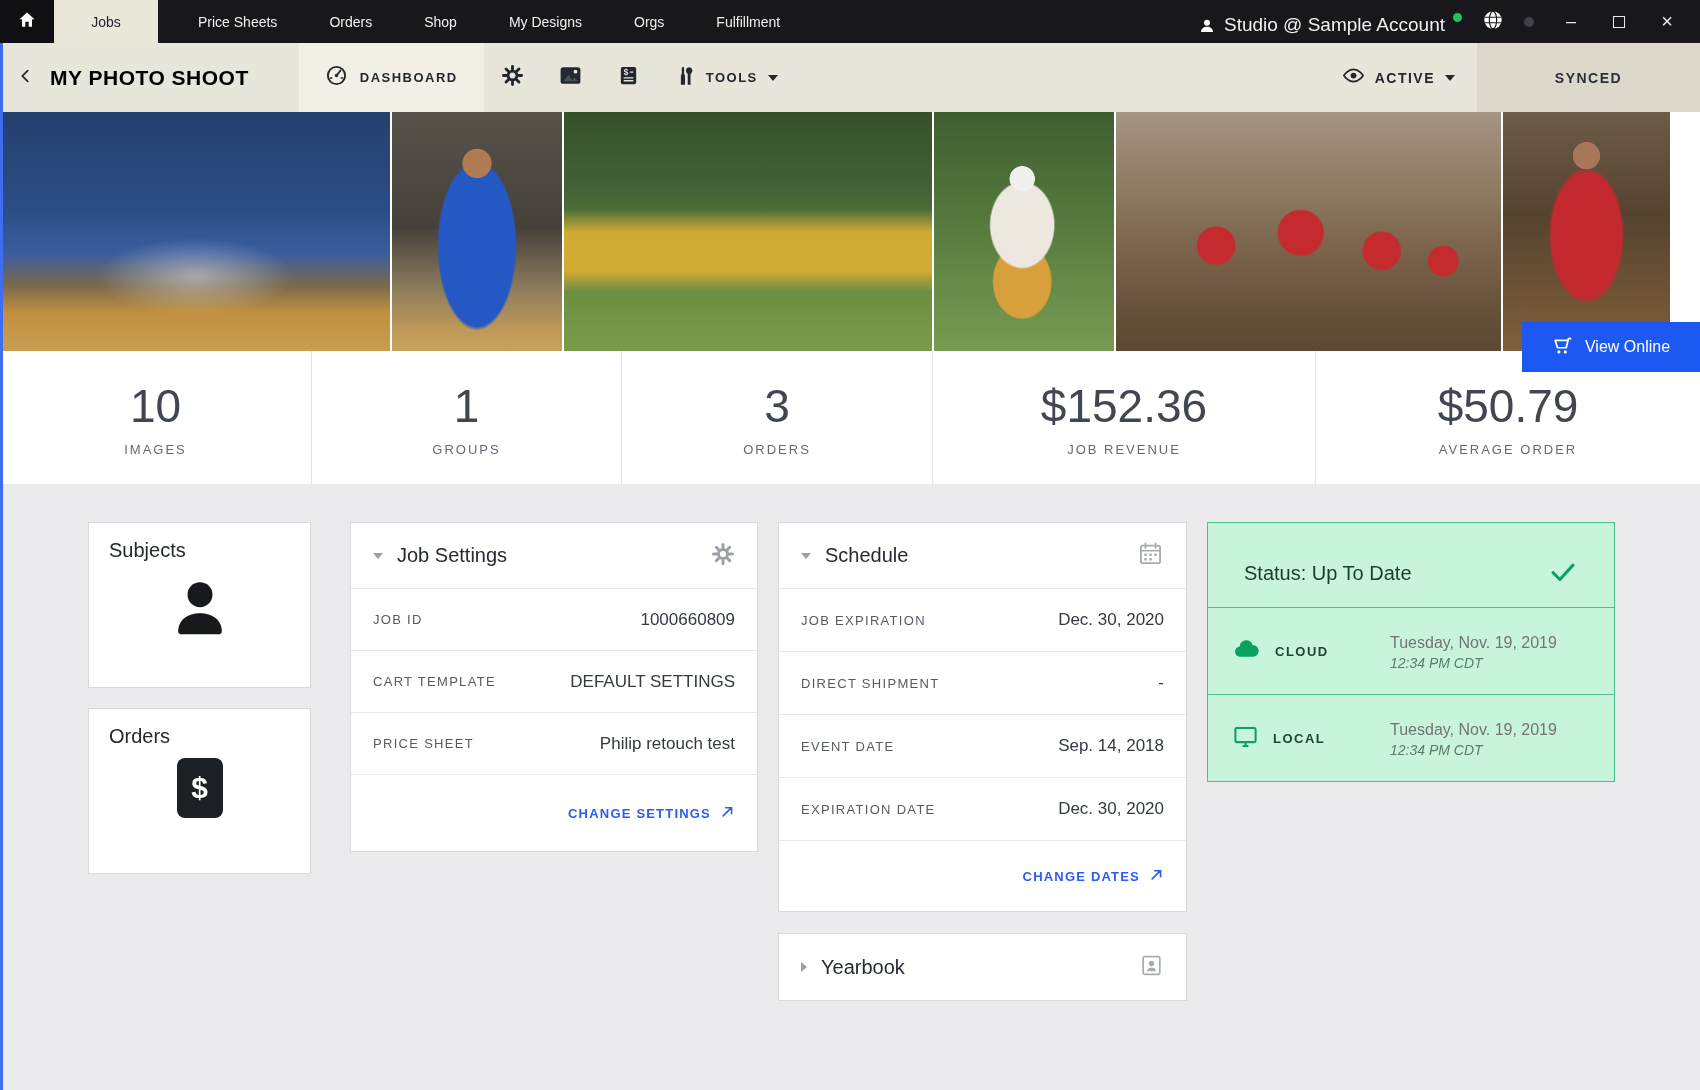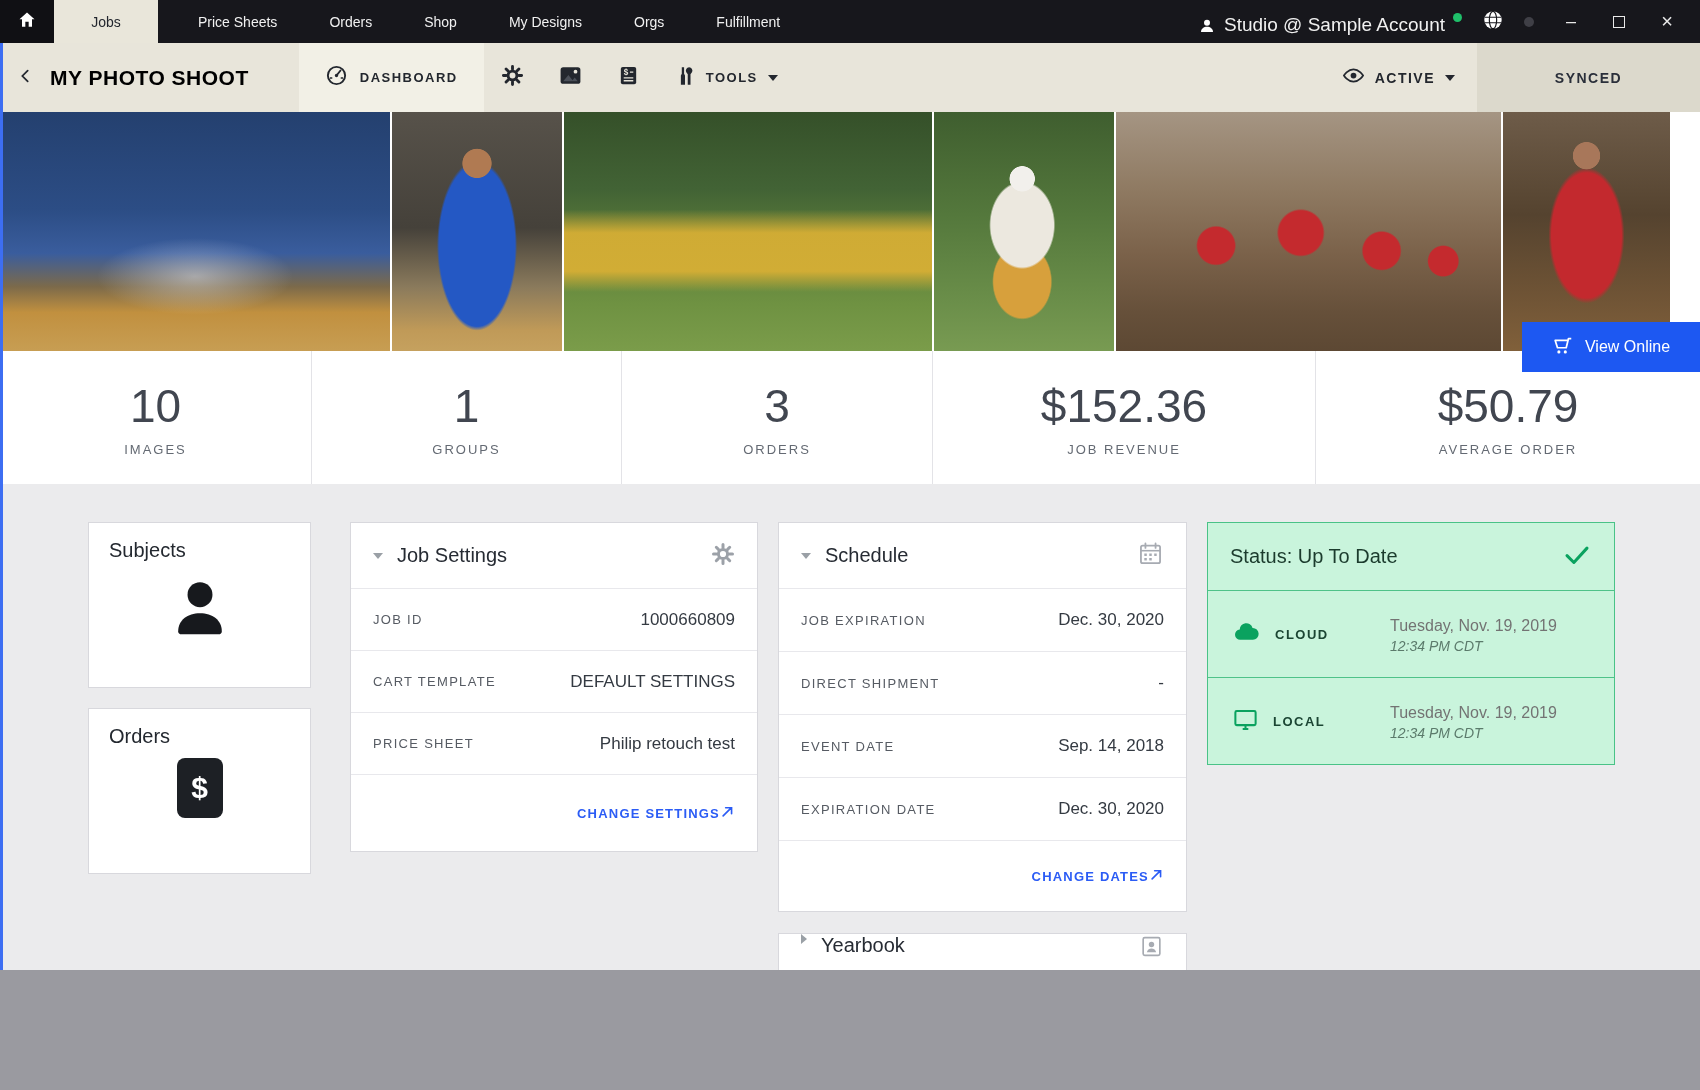--- a/index.html
+++ b/index.html
@@ -1,18 +1,18 @@
 <!DOCTYPE html>
 <html><head>
 <meta charset="utf-8">
 <style>
   *{margin:0;padding:0;box-sizing:border-box}
   html,body{background:#9a9aa0}
   body{font-family:"Liberation Sans",sans-serif;}
-  .app{position:relative;width:1700px;height:970px;background:#ebebed;overflow:hidden;margin:0 auto}
+  .app{position:relative;width:1700px;height:1090px;background:#ebebed;overflow:hidden;margin:0 auto}
   .app::before{content:"";position:absolute;left:0;top:43px;bottom:0;width:3px;background:#3d6ef2;z-index:60}
 
   
   .titlebar{position:absolute;top:0;left:0;right:0;height:43px;background:#17171c;display:flex;align-items:stretch;color:#f1f1f1;z-index:40}
   .home-btn{width:54px;display:flex;align-items:center;justify-content:center;background:#101014;cursor:pointer}
   .tab-jobs{width:104px;background:#e9e6da;color:#23272e;display:flex;align-items:center;justify-content:center;font-size:14px;cursor:pointer}
   .nav-items{display:flex;align-items:center;gap:52px;font-size:14px;margin-left:40px}
   .nav-item{cursor:pointer;white-space:nowrap}
   .tb-right{margin-left:auto;display:flex;align-items:center;gap:14px;padding-right:16px}
   .account{display:flex;align-items:flex-start;gap:8px;cursor:pointer}
@@ -84,35 +84,35 @@
   .subjects-card{left:88px;top:522px}
   .orders-card{left:88px;top:708px}
   .dollar-chip{width:46px;height:60px;background:#1d2025;border-radius:8px;color:#fff;font-size:30px;font-weight:bold;display:flex;align-items:center;justify-content:center}
 
   .panel-header{height:65px;display:flex;align-items:center;padding:0 22px;gap:14px}
   .panel-title{font-size:20px;color:#262b33}
   .spacer{flex:1}
   .k-row{display:flex;align-items:center;padding:0 22px;border-top:1px solid #e8e8ec}
   .k-label{font-size:13px;font-weight:normal;color:#565b63;letter-spacing:1.3px}
   .k-value{margin-left:auto;font-size:17px;color:#343a42}
-  .card-footer{display:flex;align-items:center;justify-content:flex-end;padding:12px 22px;border-top:1px solid #e8e8ec;cursor:pointer}
+  .card-footer{display:flex;align-items:center;justify-content:flex-end;gap:9px;padding:12px 22px;border-top:1px solid #e8e8ec;cursor:pointer}
   .link-label{font-size:13px;font-weight:bold;color:#2b5cf5;letter-spacing:1.2px}
   .caret-gray{color:#9aa0a6}
 
   .jobsettings-card{left:350px;top:522px;width:408px}
   .jobsettings-card .k-row{height:62px}
   .jobsettings-card .card-footer{height:77px}
   .schedule-card{left:778px;top:522px;width:409px}
   .schedule-card .k-row{height:63px}
   .schedule-card .card-footer{height:71px}
-  .yearbook-card{left:778px;top:933px;width:409px;height:68px;display:flex;align-items:flex-start;padding:0 22px;gap:14px;cursor:pointer}
+  .yearbook-card{left:778px;top:933px;width:409px;height:68px;display:flex;align-items:center;padding:0 22px;gap:14px;cursor:pointer}
 
   
   .status-panel{position:absolute;left:1207px;top:522px;width:408px;background:#c9f4dc;border:1px solid #49c287}
-  .status-header{height:67px;display:flex;align-items:center;padding:0 22px;}
+  .status-header{height:67px;display:flex;align-items:center;padding:0 36px;margin-top:17px;}
   .status-title{font-size:20px;color:#1b3b2d}
   .status-row{height:87px;display:flex;align-items:center;padding:0 24px;border-top:1px solid #4ec289}
   .status-row-label{display:flex;align-items:center;gap:14px;width:158px}
   .sync-name{font-size:13px;font-weight:bold;letter-spacing:1.5px;color:#1b4533}
   .sync-date{font-size:16px;color:#737373;line-height:1.5}
   .sync-time{font-size:14px;font-style:italic;color:#5b7a6b}
 </style>
 </head>
 <body>
 

